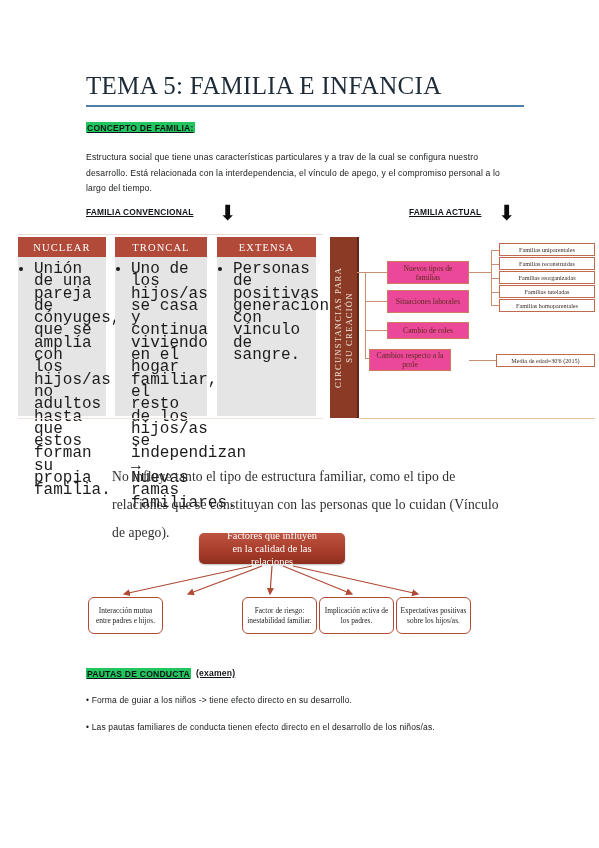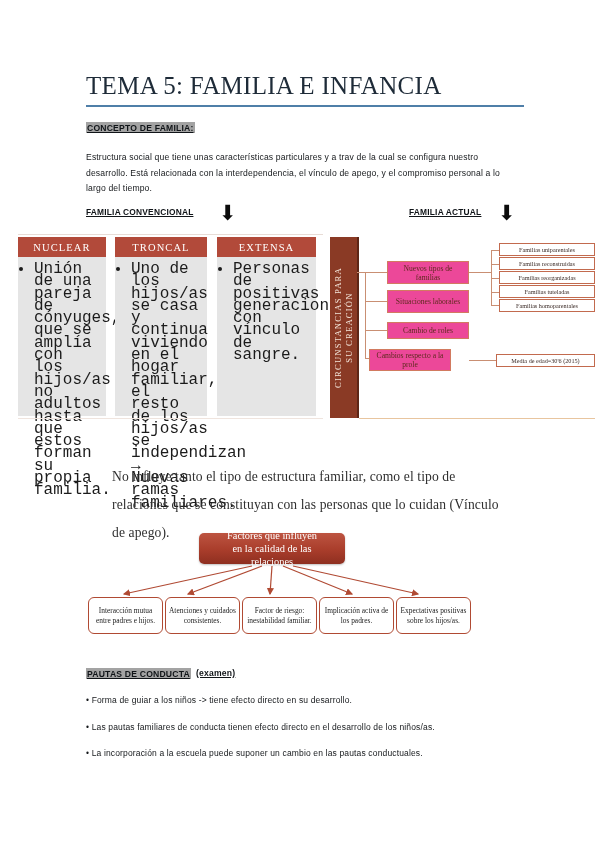--- a/index.html
+++ b/index.html
@@ -18,21 +18,21 @@
     letter-spacing:.3px;white-space:nowrap;
   }
   .title-rule{
     position:absolute;left:86px;top:105px;width:438px;height:2px;
     background:#4f7fa8;
   }
 
   
   .hl-head{
     position:absolute;font-size:8.6px;font-weight:bold;
-    color:#101418;background:#a3a3a3;
+    color:#101418;background:#22c55e;
     text-decoration:underline;letter-spacing:.2px;
     padding:1px 1px 0 1px;
   }
   .plain-bold{
     position:absolute;font-size:8.6px;font-weight:bold;color:#101418;
     text-decoration:underline;letter-spacing:.2px;
   }
 
   
   .para{
@@ -245,25 +245,23 @@
       </marker>
     </defs>
     <line x1="252" y1="566" x2="124" y2="594" stroke="#b04a33" stroke-width="1.2" marker-end="url(#ah)"></line>
     <line x1="262" y1="566" x2="188" y2="594" stroke="#b04a33" stroke-width="1.2" marker-end="url(#ah)"></line>
     <line x1="272" y1="566" x2="270" y2="594" stroke="#b04a33" stroke-width="1.2" marker-end="url(#ah)"></line>
     <line x1="283" y1="566" x2="352" y2="594" stroke="#b04a33" stroke-width="1.2" marker-end="url(#ah)"></line>
     <line x1="293" y1="566" x2="418" y2="594" stroke="#b04a33" stroke-width="1.2" marker-end="url(#ah)"></line>
   </svg>
 
   <div class="fact-leaf" style="left:88px;width:75px;">Interacción mutua entre padres e hijos.</div>
-  <div class="fact-leaf" style="left:165px;width:75px;">Atenciones y cuidados consistentes.</div>
   <div class="fact-leaf" style="left:319px;width:75px;">Implicación activa de los padres.</div>
   <div class="fact-leaf" style="left:242px;width:75px;">Factor de riesgo: inestabilidad familiar.</div>
   <div class="fact-leaf" style="left:396px;width:75px;">Expectativas positivas sobre los hijos/as.</div>
 
   <div class="hl-head" style="left:86px;top:668px;text-align:center;">PAUTAS DE CONDUCTA</div>
   <div class="plain-bold" style="left:196px;top:668px;">(examen)</div>
 
   <div class="blt" style="top:694px;">• Forma de guiar a los niños -&gt; tiene efecto directo en su desarrollo.</div>
   <div class="blt" style="top:721px;">• Las pautas familiares de conducta tienen efecto directo en el desarrollo de los niños/as.</div>
-  <div class="blt" style="top:747px;">• La incorporación a la escuela puede suponer un cambio en las pautas conductuales.</div>
 
 </div>
 
 </body></html>

